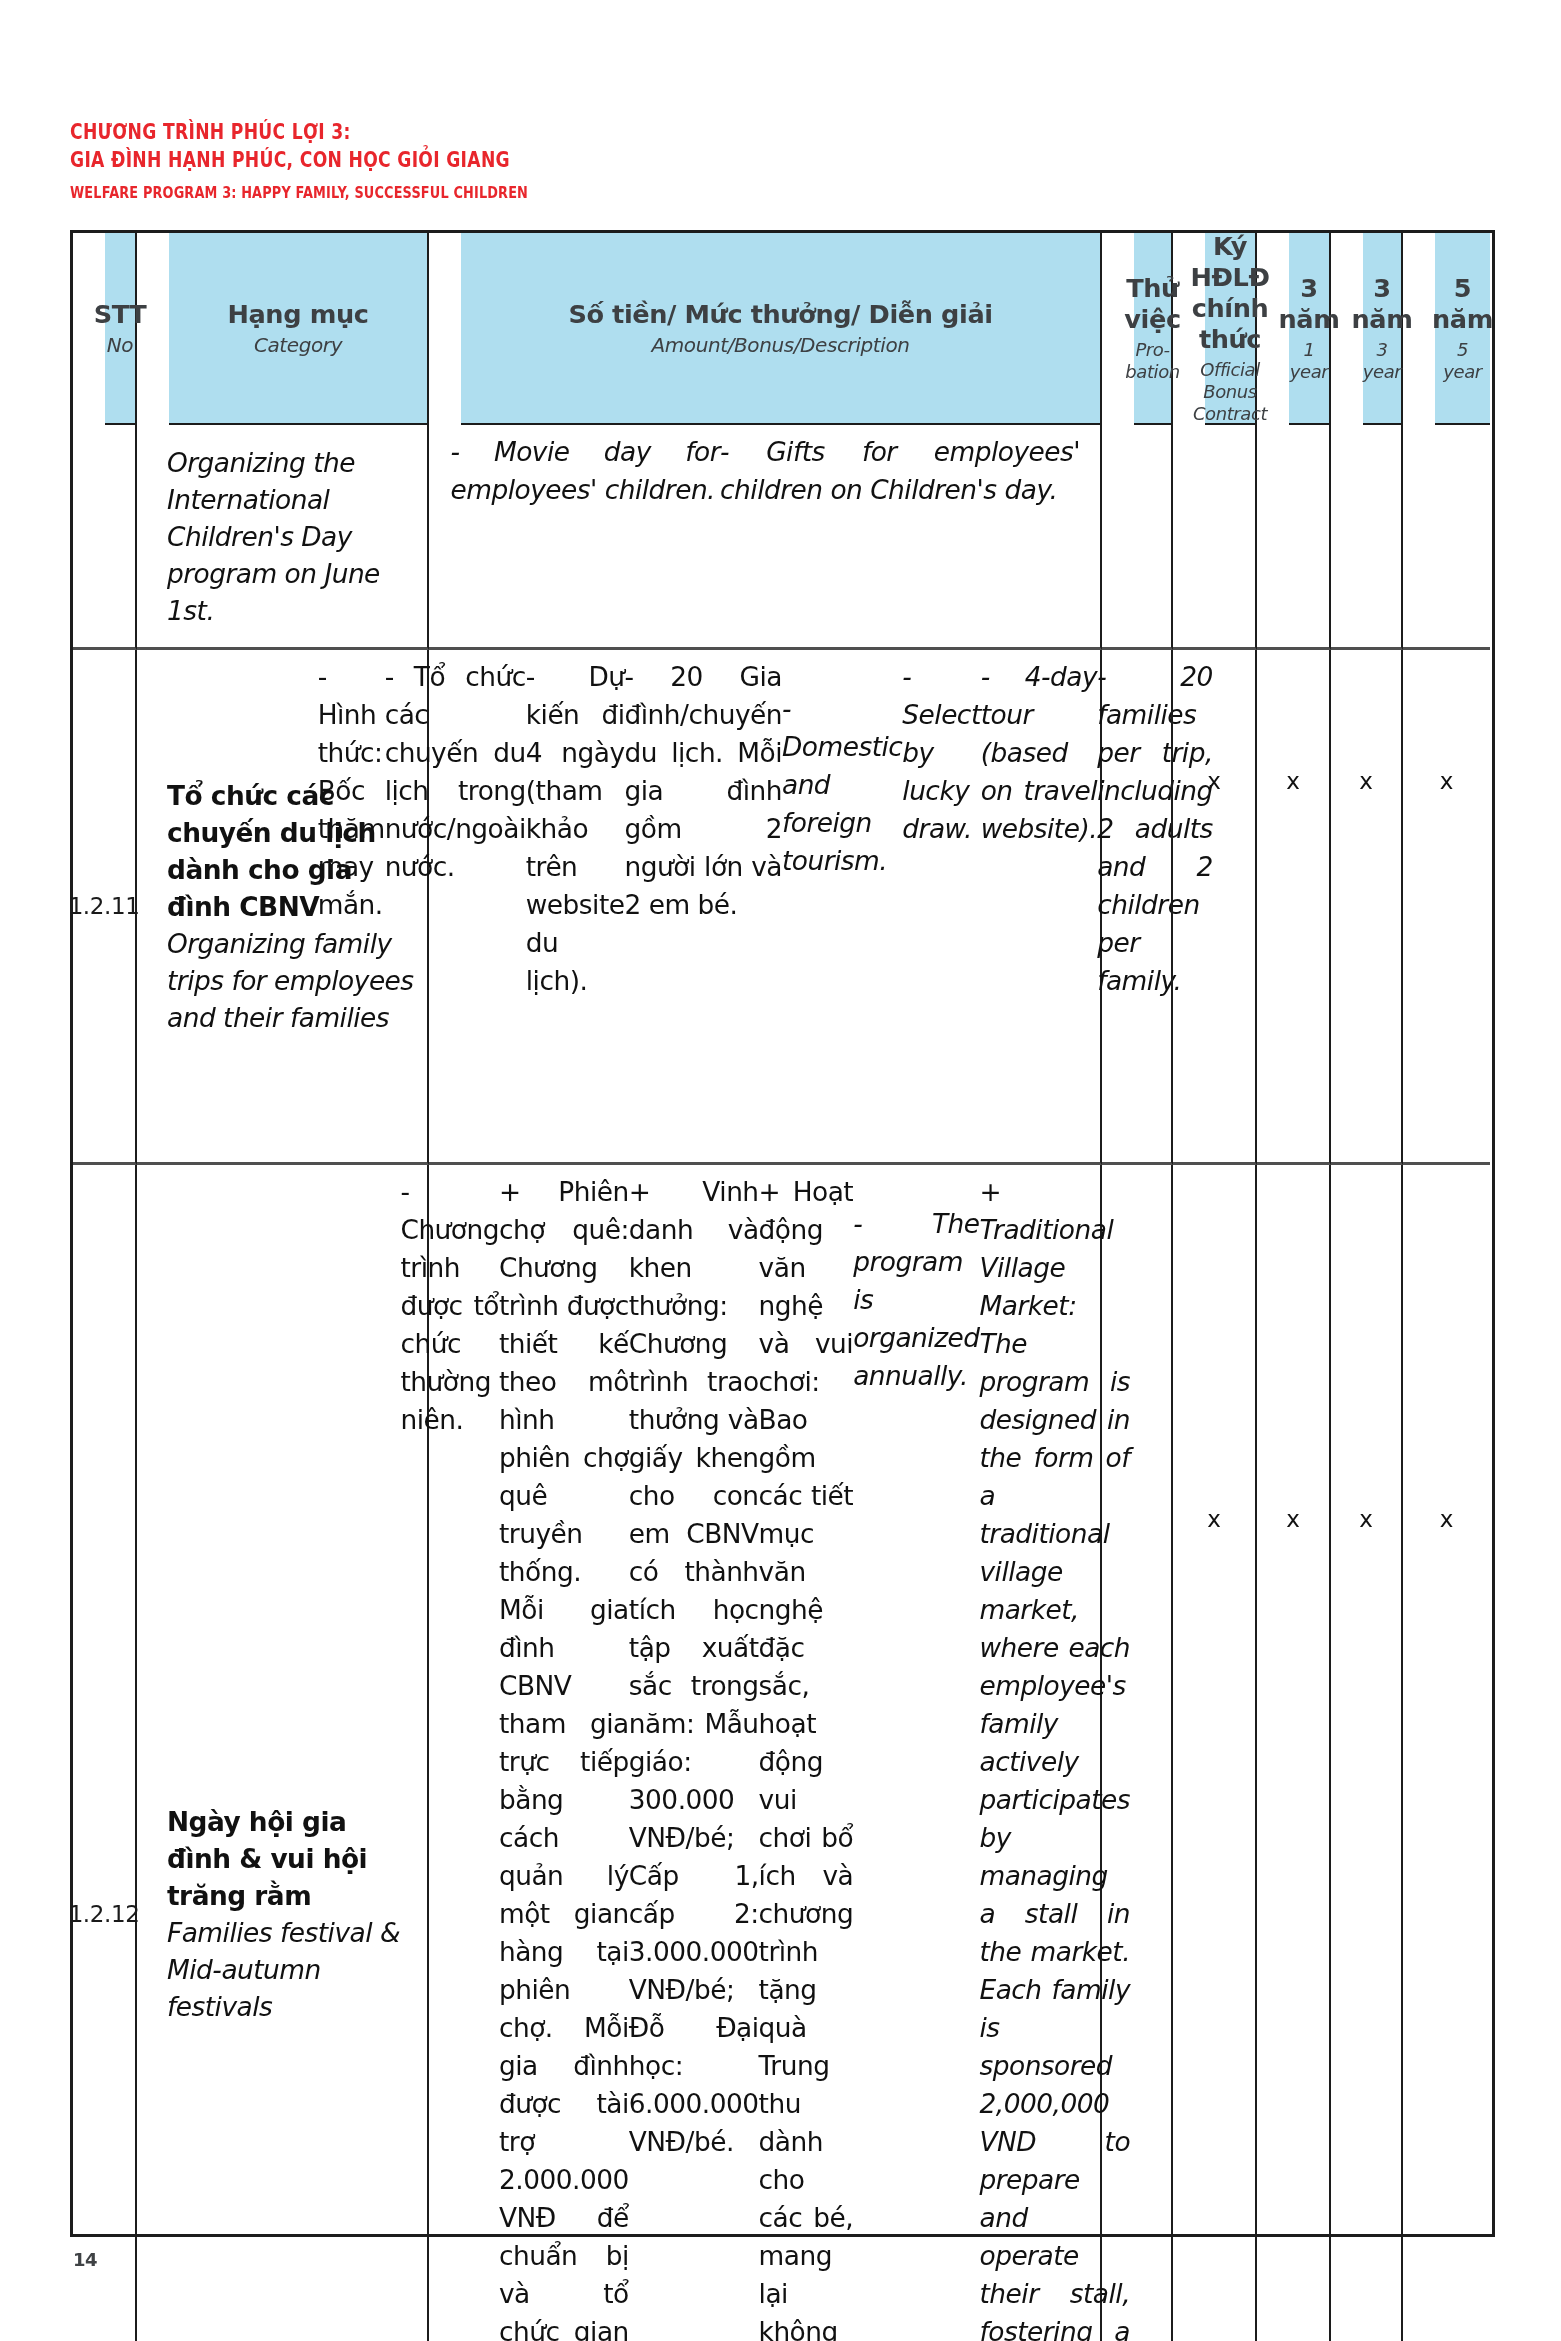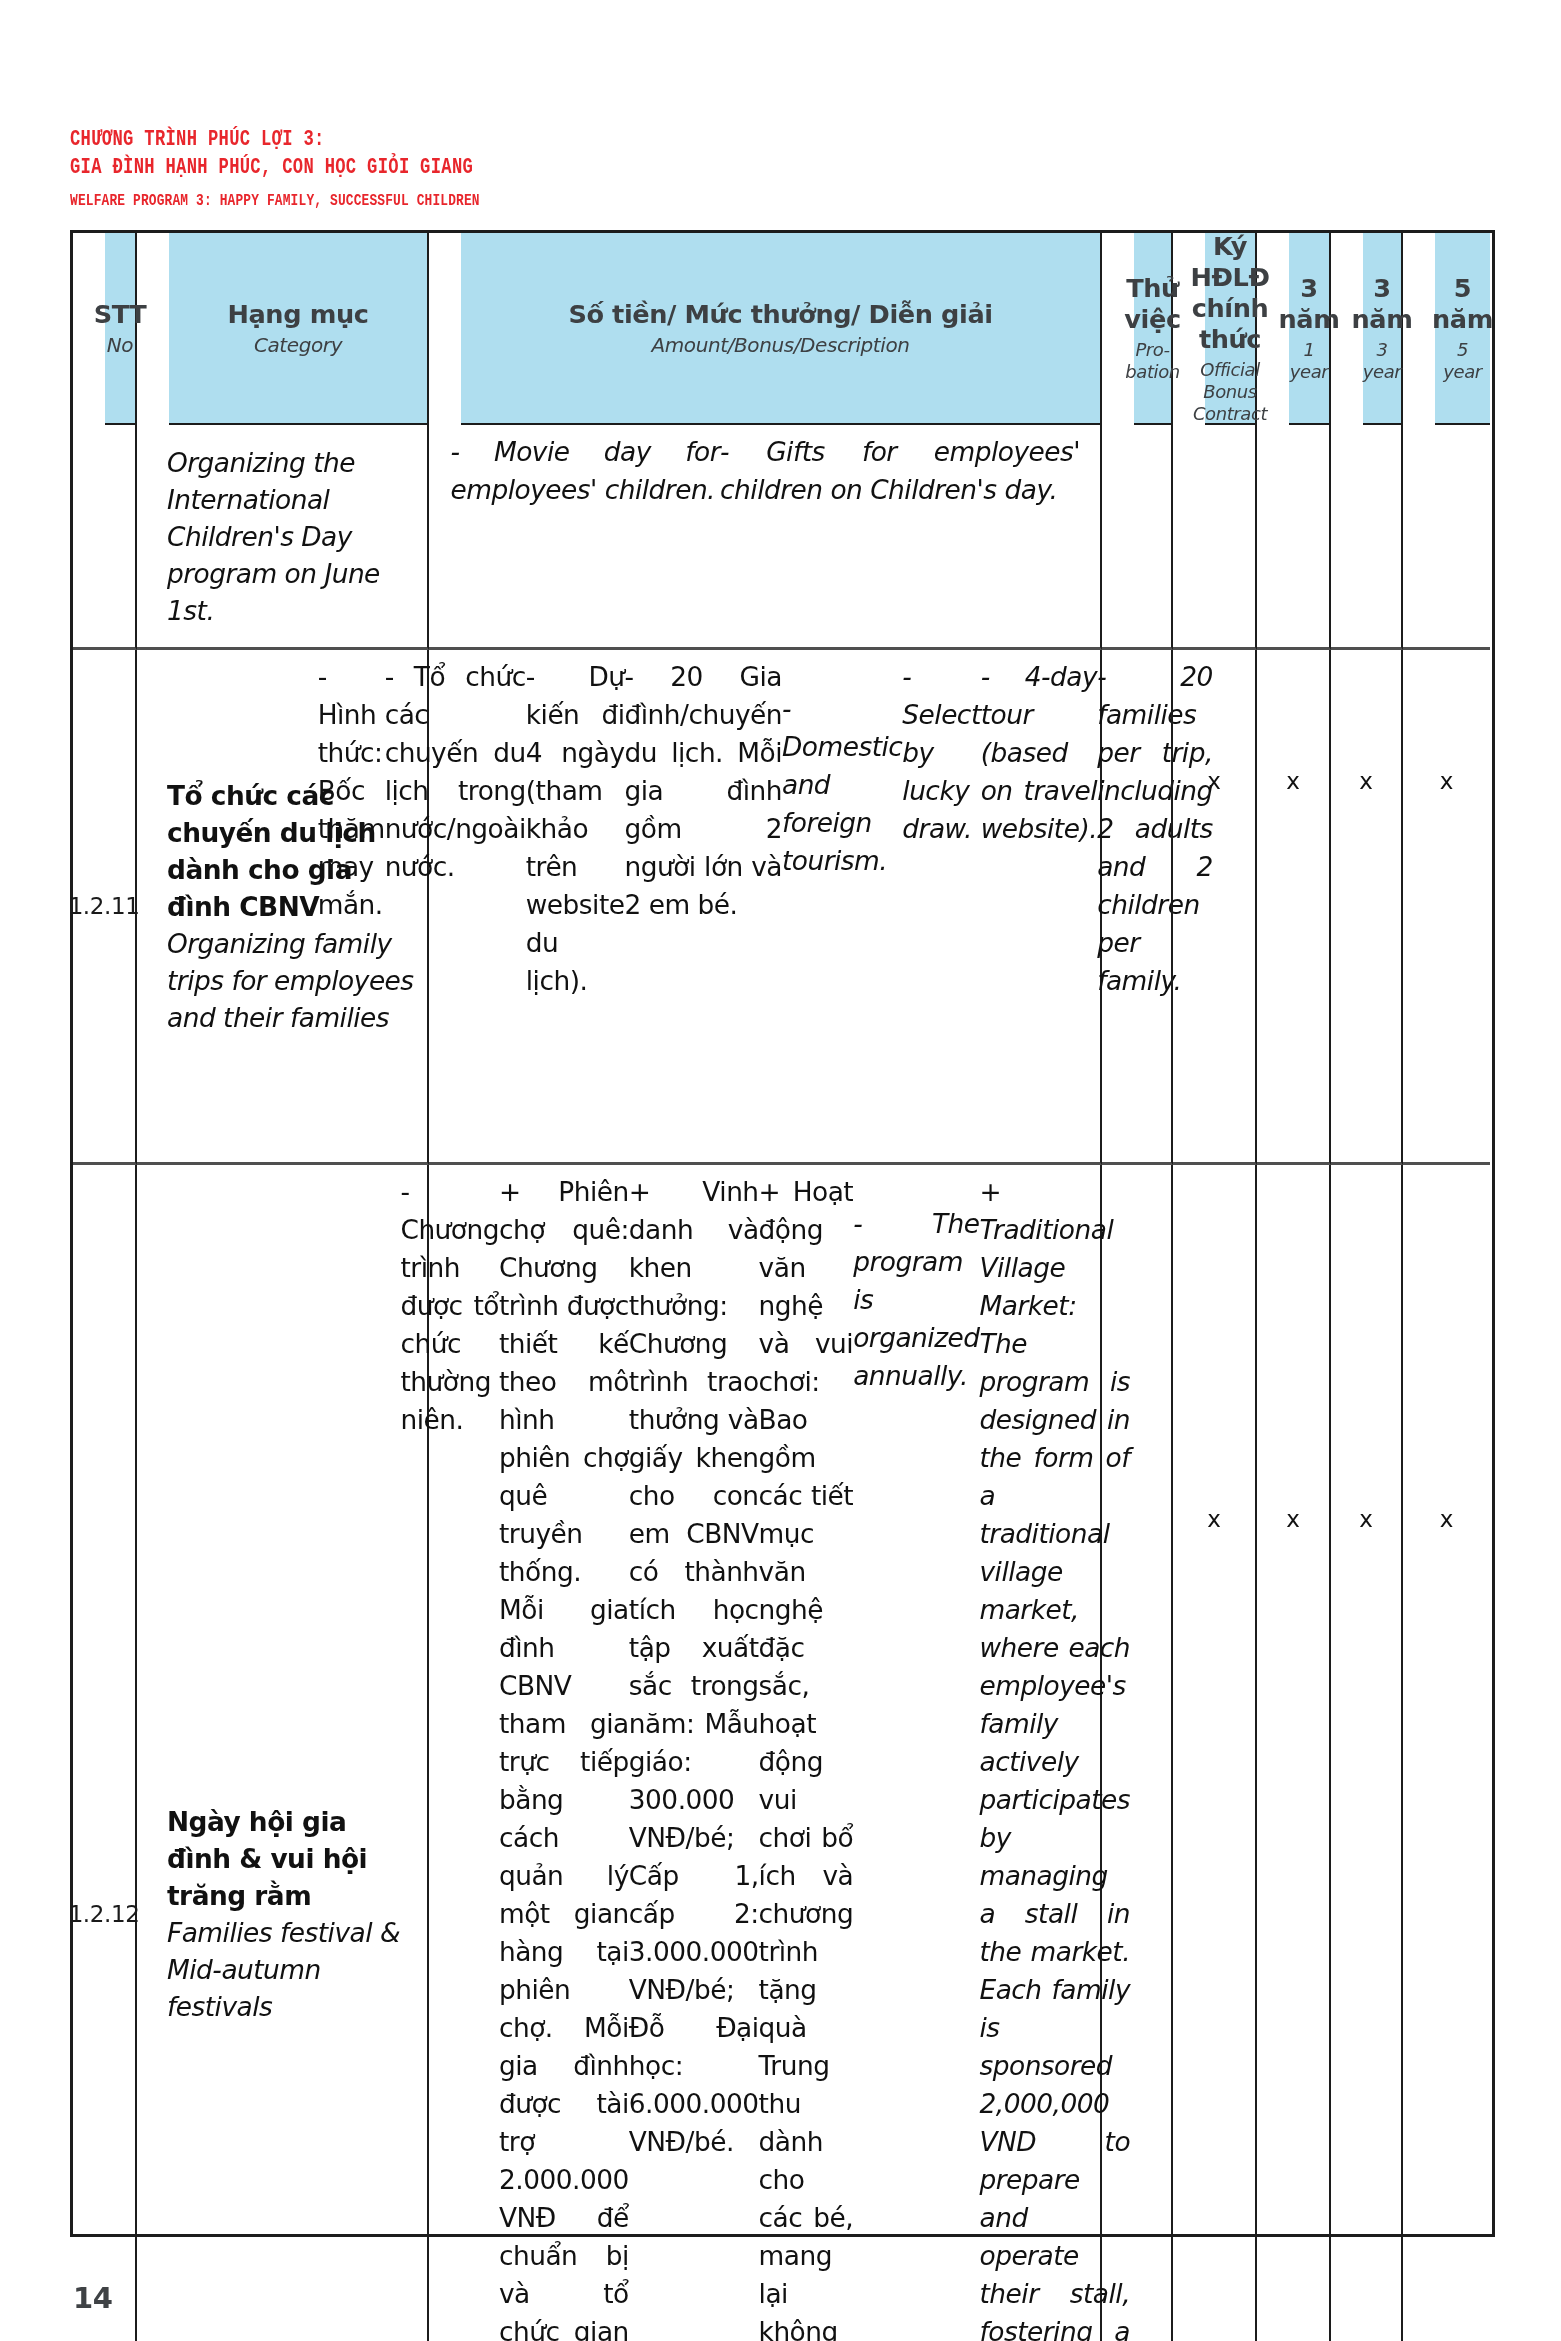--- a/index.html
+++ b/index.html
@@ -5,21 +5,21 @@
   html,body{margin:0;padding:0;background:#e9e9e9;}
   .page{
     position:relative;
     width:1561px;height:2342px;
     background:#ffffff;
     font-family:"DejaVu Sans","Liberation Sans",sans-serif;
     color:#111;
     overflow:hidden;
   }
   
-  .heading{position:absolute;left:70px;top:126px;color:#e8262c;font-family:Liberation Mono, monospace;}
+  .heading{position:absolute;left:70px;top:118px;color:#e8262c;}
   .condense{display:inline-block;transform:scaleX(0.78);transform-origin:0 50%;white-space:nowrap;}
   .heading .line{font-size:22px;font-weight:bold;line-height:28px;letter-spacing:0.4px;}
   .heading .sub{font-size:16.5px;font-weight:bold;line-height:21.5px;margin-top:8.3px;letter-spacing:0.2px;}
   
   .tbl{
     position:absolute;left:70px;top:230px;
     width:1425px;height:2007px;
     box-sizing:border-box;
     border:3.3px solid #1c1c1c;
     display:grid;
@@ -69,21 +69,21 @@
   .mark{font-size:23px;color:#111;}
   .mark .x{
     position:absolute;left:0;right:0;text-align:center;
     line-height:38px;
   }
   .mark.r2 .x{top:112px;}
   .mark.r3 .x{top:335px;}
   
   .pageno{
     position:absolute;left:73px;top:2249px;
-    font-size:29px;font-weight:bold;color:#3f4245;letter-spacing:-0.4px;margin-top:32px;
+    font-size:18px;font-weight:bold;color:#3f4245;letter-spacing:-0.4px;
   }
 </style>
 </head>
 <body>
 
 <div class="page">
 
   <div class="heading">
     <div class="line"><span class="condense">CHƯƠNG TRÌNH PHÚC LỢI 3:</span></div>
     <div class="line"><span class="condense">GIA ĐÌNH HẠNH PHÚC, CON HỌC GIỎI GIANG</span></div>

